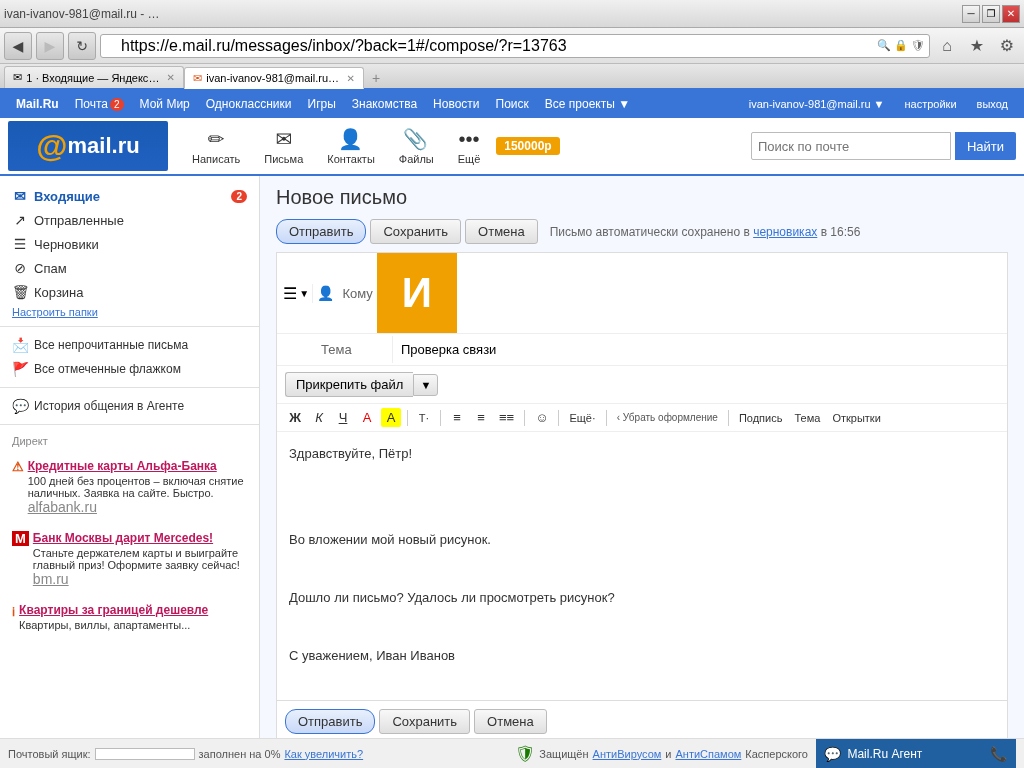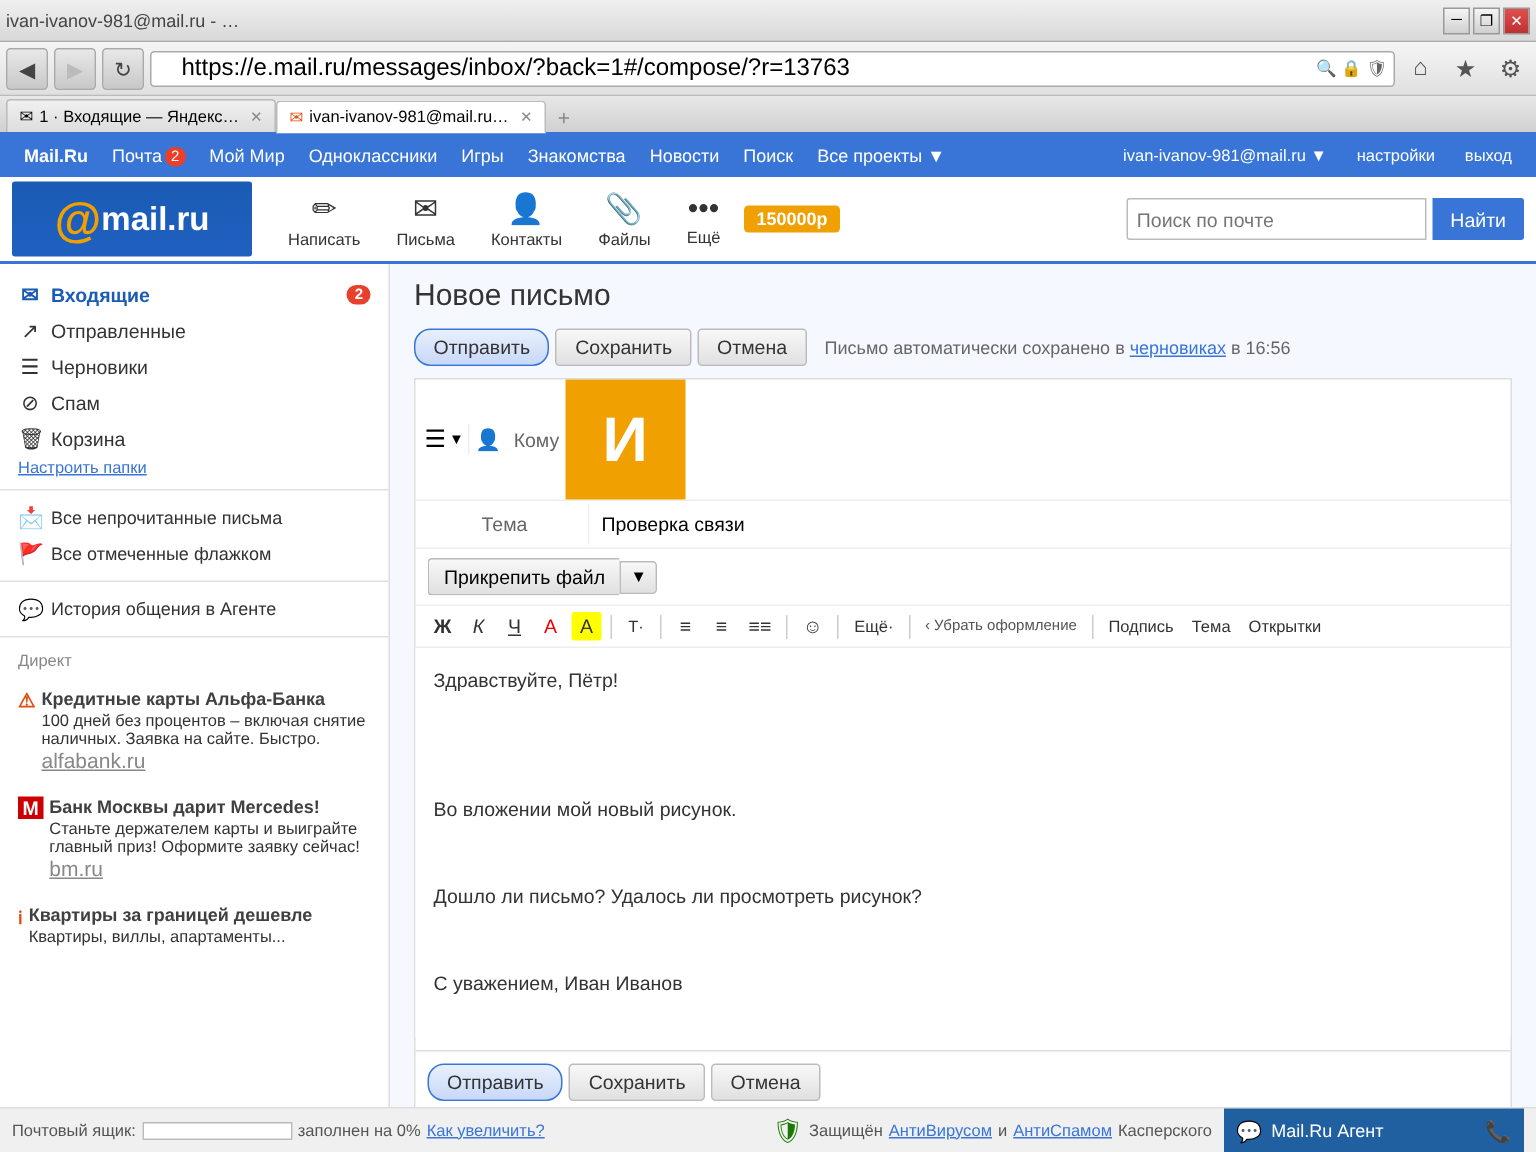--- a/index.html
+++ b/index.html
@@ -162,21 +162,21 @@
     }
     .sidebar-item.active { font-weight: bold; color: #1a5bb5; }
     .sidebar-icon { font-size: 14px; width: 16px; text-align: center; }
     .sidebar-badge { background: #e8402a; color: white; font-size: 10px; border-radius: 8px; padding: 1px 5px; margin-left: auto; }
     .sidebar-divider { border: none; border-top: 1px solid #e0e0e0; margin: 6px 0; }
     .sidebar-small { font-size: 11px; color: #666; padding: 2px 12px; }
     .sidebar-small a { color: #3875d7; text-decoration: underline; cursor: pointer; }
     .sidebar-section { font-size: 11px; color: #888; padding: 4px 12px; }
     .sidebar-ad { padding: 8px 12px; font-size: 12px; }
     .sidebar-ad-title { color: #1a5bb5; font-weight: bold; cursor: pointer; font-size: 12px; }
-    .sidebar-ad-title a { color: #404040; }
+    .sidebar-ad-title a { color: #be185d; text-decoration: underline; }
     .sidebar-ad-text { color: #333; font-size: 11px; margin-top: 2px; }
     .sidebar-ad-link { color: #888; font-size: 14px; text-decoration: underline; }
 
     
     .compose-area {
       flex: 1; padding: 10px 16px;
       background: #f5f8ff;
       overflow-y: auto;
     }
     .compose-title {

